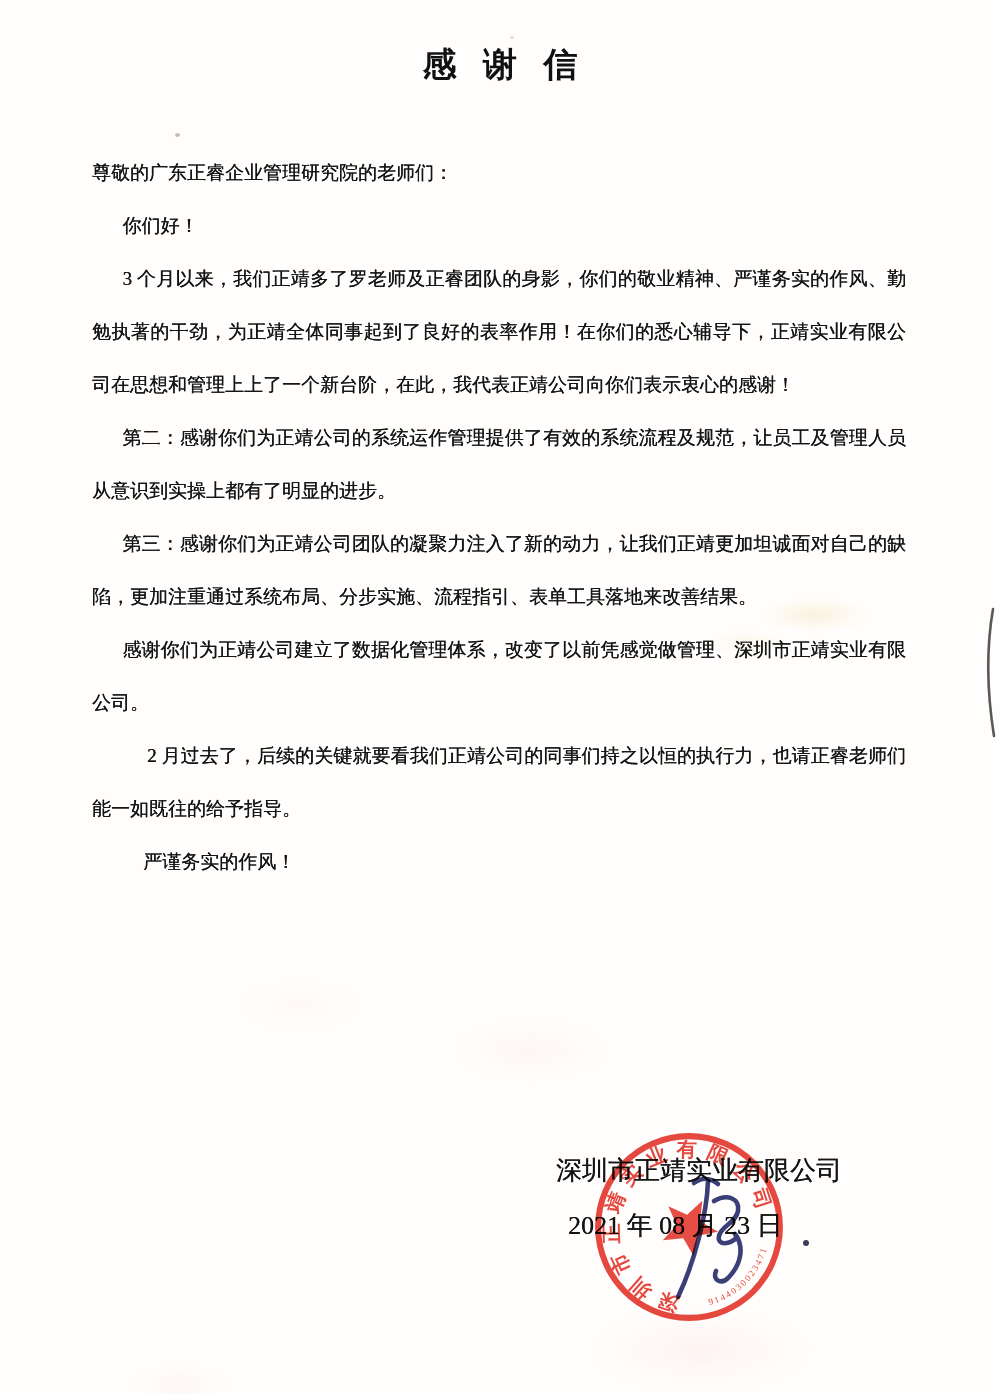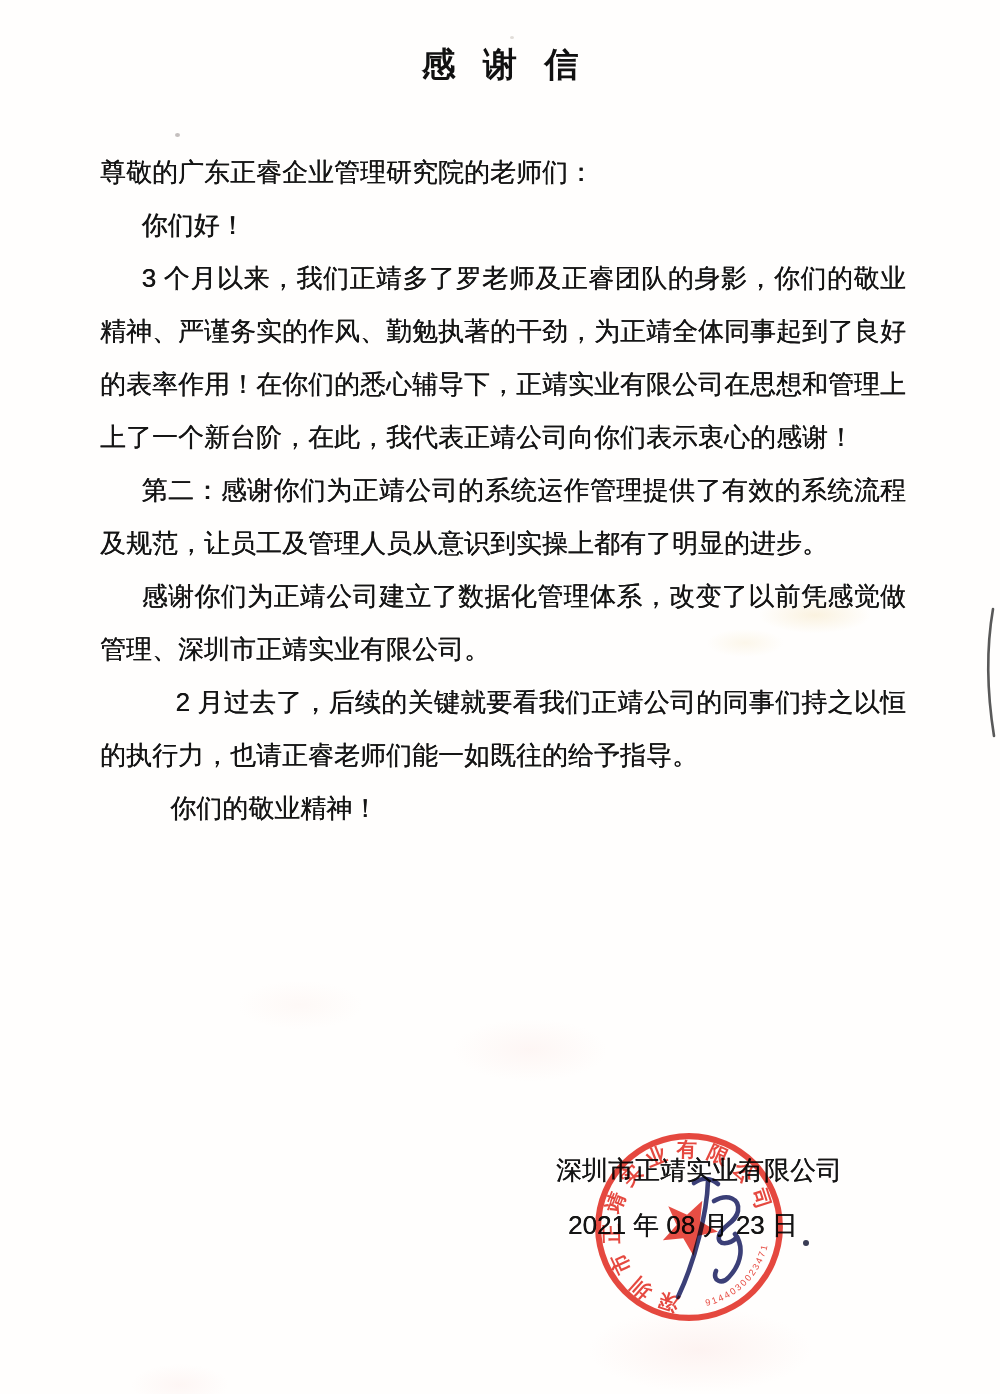--- a/index.html
+++ b/index.html
@@ -6,31 +6,31 @@
   .page{
     position:relative;width:1000px;height:1394px;margin:0 auto;overflow:hidden;
     background-color:#fffefd;
     background-image:
       radial-gradient(ellipse 80px 26px at 815px 615px, rgba(240,216,160,0.32), rgba(240,216,160,0) 70%),
       radial-gradient(ellipse 55px 20px at 745px 643px, rgba(243,225,180,0.26), rgba(243,225,180,0) 70%),
       radial-gradient(ellipse 110px 45px at 530px 1050px, rgba(246,205,200,0.16), rgba(246,205,200,0) 70%),
       radial-gradient(ellipse 90px 35px at 300px 1005px, rgba(246,210,200,0.12), rgba(246,210,200,0) 70%),
       radial-gradient(ellipse 160px 60px at 700px 1350px, rgba(246,200,195,0.20), rgba(246,200,195,0) 70%),
       radial-gradient(ellipse 70px 30px at 180px 1385px, rgba(246,205,200,0.16), rgba(246,205,200,0) 70%);
-    font-family:Liberation Sans, sans-serif;
+    font-family:Liberation Serif, serif;
     color:#141414;
   }
   .title{
     position:absolute;top:42px;left:0;width:100%;margin:0;
     text-align:center;font-size:34px;font-weight:bold;
     letter-spacing:9px;text-indent:9px;color:#111;
   }
   .body{
-    position:absolute;left:100px;right:94px;top:146px;
-    font-size:26px;line-height:53px;text-align:justify;
+    position:absolute;left:92px;right:94px;top:146px;
+    font-size:19px;line-height:53px;text-align:justify;
     color:#151515;text-shadow:0.3px 0 0 currentColor;
   }
   .body p{margin:0;padding:0;}
   .indent{text-indent:1.6em;}
   .indent-wide{text-indent:2.9em;}
   .closing{text-indent:2.7em;margin-top:47px;}
   .signature{
     position:absolute;left:556px;top:1143px;
     font-size:26px;line-height:55px;color:#151515;
     text-shadow:0.3px 0 0 currentColor;
@@ -55,23 +55,24 @@
 
 <div class="page">
 
   <h1 class="title">感 谢 信</h1>
 
   <div class="body">
     <p>尊敬的广东正睿企业管理研究院的老师们：</p>
     <p class="indent">你们好！</p>
     <p class="indent">3 个月以来，我们正靖多了罗老师及正睿团队的身影，你们的敬业精神、严谨务实的作风、勤勉执著的干劲，为正靖全体同事起到了良好的表率作用！在你们的悉心辅导下，正靖实业有限公司在思想和管理上上了一个新台阶，在此，我代表正靖公司向你们表示衷心的感谢！</p>
     <p class="indent">第二：感谢你们为正靖公司的系统运作管理提供了有效的系统流程及规范，让员工及管理人员从意识到实操上都有了明显的进步。</p>
+    <p class="indent">第三：感谢你们为正靖公司团队的凝聚力注入了新的动力，让我们正靖更加坦诚面对自己的缺陷，更加注重通过系统布局、分步实施、流程指引、表单工具落地来改善结果。</p>
     <p class="indent">感谢你们为正靖公司建立了数据化管理体系，改变了以前凭感觉做管理、深圳市正靖实业有限公司。</p>
     <p class="indent-wide">2 月过去了，后续的关键就要看我们正靖公司的同事们持之以恒的执行力，也请正睿老师们能一如既往的给予指导。</p>
-    <p class="indent closing">你们的敬业精神！</p>
+    <p class="indent closing">严谨务实的作风！</p>
   </div>
 
   <div class="signature">
     <div>深圳市正靖实业有限公司</div>
     <div class="date">2021 年 08 月 23 日</div>
   </div>
 
   <svg class="seal" viewBox="0 0 200 200" aria-hidden="true">
     <g transform="rotate(-45 100 100)">
       <defs>

